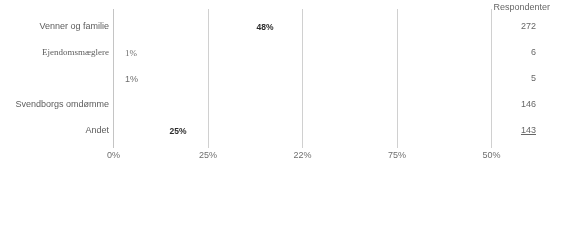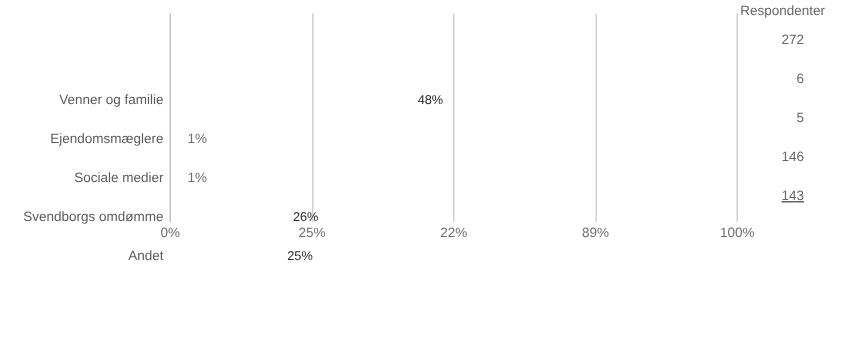--- a/index.html
+++ b/index.html
@@ -63,21 +63,20 @@
     white-space: nowrap;
     transform: translateX(-50%);
   }
 
   
   .row {
     position: absolute;
     left: 0;
     width: 566px;
     height: 26px;
-    margin-top: 40px;
   }
   .cat-label {
     position: absolute;
     right: 457px;   
     top: 50%;
     transform: translateY(-50%);
     font-size: 9px;
     color: #5c5c5c;
     white-space: nowrap;
     text-align: right;
@@ -94,23 +93,23 @@
     left: 0;
     top: 0;
     height: 100%;
     background: #29c0f0;
     border-radius: 0 2px 2px 0;
   }
   .bar-value-inside {
     position: absolute;
     top: 50%;
     transform: translateY(-50%);
-    right: 0;
+    right: 22px;
     font-size: 8.5px;
-    font-weight: normal;
+    font-weight: bold;
     color: #2b2b2b;
     white-space: nowrap;
   }
   .bar-value-outside {
     position: absolute;
     top: 50%;
     transform: translateY(-50%);
     font-size: 9px;
     color: #6e6e6e;
     white-space: nowrap;
@@ -127,51 +126,46 @@
       <div class="gridline axis-zero" style="left: 113px;"></div>
       <div class="gridline" style="left: 207.5px;"></div>
       <div class="gridline" style="left: 302px;"></div>
       <div class="gridline" style="left: 396.5px;"></div>
       <div class="gridline" style="left: 491px;"></div>
     </div>
   <div id="ticks">
       <div class="tick-label" style="left: 113.5px;">0%</div>
       <div class="tick-label" style="left: 208px;">25%</div>
       <div class="tick-label" style="left: 302.5px;">22%</div>
-      <div class="tick-label" style="left: 397px;">89%</div>
-      <div class="tick-label" style="left: 491.5px;">100%</div>
+      <div class="tick-label" style="left: 397px;">75%</div>
+      <div class="tick-label" style="left: 491.5px;">50%</div>
     </div>
   <div id="rows">
       <div class="row" style="top: 13px;">
         <div class="cat-label">Venner og familie</div>
         <div class="bar-track" style="width: 181.44px;">
           <div class="bar" style="background: rgb(41, 192, 240);"></div>
           <div class="bar-value-inside">48%</div>
         </div>
       </div>
-      <div class="row" style="top: 39px;">
+      <div class="row" style="top: 39px; font-family: Liberation Serif, serif;">
         <div class="cat-label">Ejendomsmæglere</div>
         <div class="bar-track" style="width: 4px;">
           <div class="bar" style="background: rgb(41, 192, 240);"></div>
           <div class="bar-value-outside" style="left: 11px;">1%</div>
         </div>
       </div>
       <div class="row" style="top: 65px;">
-        <div class="cat-label">Sociale medier</div>
         <div class="bar-track" style="width: 4px;">
           <div class="bar" style="background: rgb(41, 192, 240);"></div>
           <div class="bar-value-outside" style="left: 11px;">1%</div>
         </div>
       </div>
       <div class="row" style="top: 91px;">
         <div class="cat-label">Svendborgs omdømme</div>
-        <div class="bar-track" style="width: 98.28px;">
-          <div class="bar" style="background: rgb(41, 192, 240);"></div>
-          <div class="bar-value-inside">26%</div>
-        </div>
       </div>
       <div class="row" style="top: 117px;">
         <div class="cat-label">Andet</div>
         <div class="bar-track" style="width: 94.5px;">
           <div class="bar" style="background: rgb(41, 192, 240);"></div>
           <div class="bar-value-inside">25%</div>
         </div>
       </div>
     </div>
 

